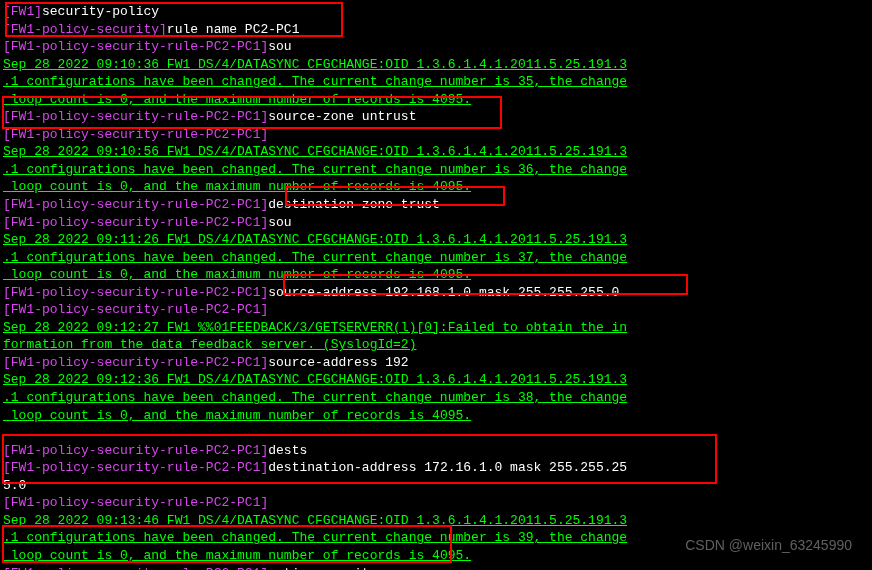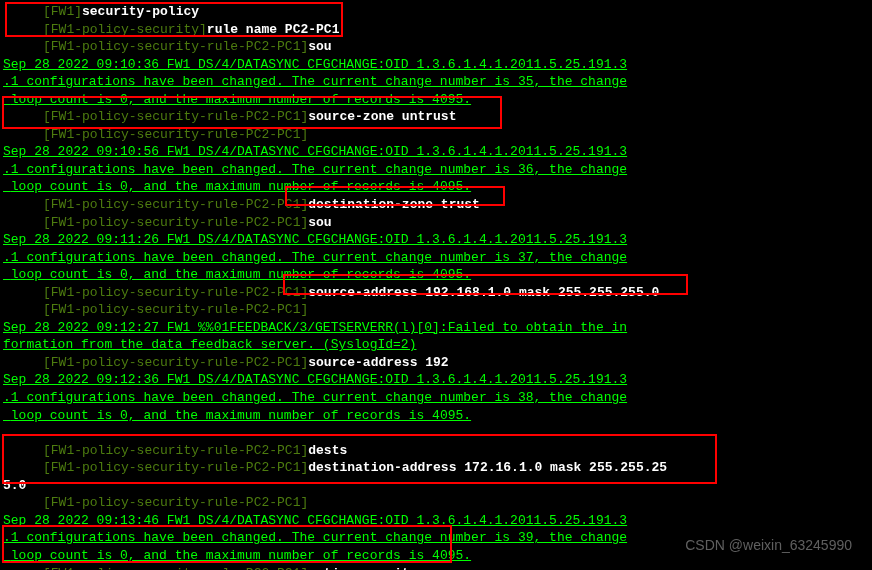--- a/index.html
+++ b/index.html
@@ -17,30 +17,28 @@
       width: 872px;
       height: 570px;
       overflow: hidden;
       position: relative;
     }
     .terminal {
       white-space: pre-wrap;
       position: relative;
     }
     .yellow {
-      color: #4d7c0f;
-      margin-left: 40px;
+      color: #d946ef;
     }
     .green {
       color: #00ff00;
       text-decoration: underline;
     }
     .white {
       color: #ffffff;
-      font-weight: bold;
     }
     .red-box {
       position: absolute;
       border: 2px solid #ff0000;
       pointer-events: none;
     }
     .watermark {
       position: absolute;
       bottom: 15px;
       right: 20px;

